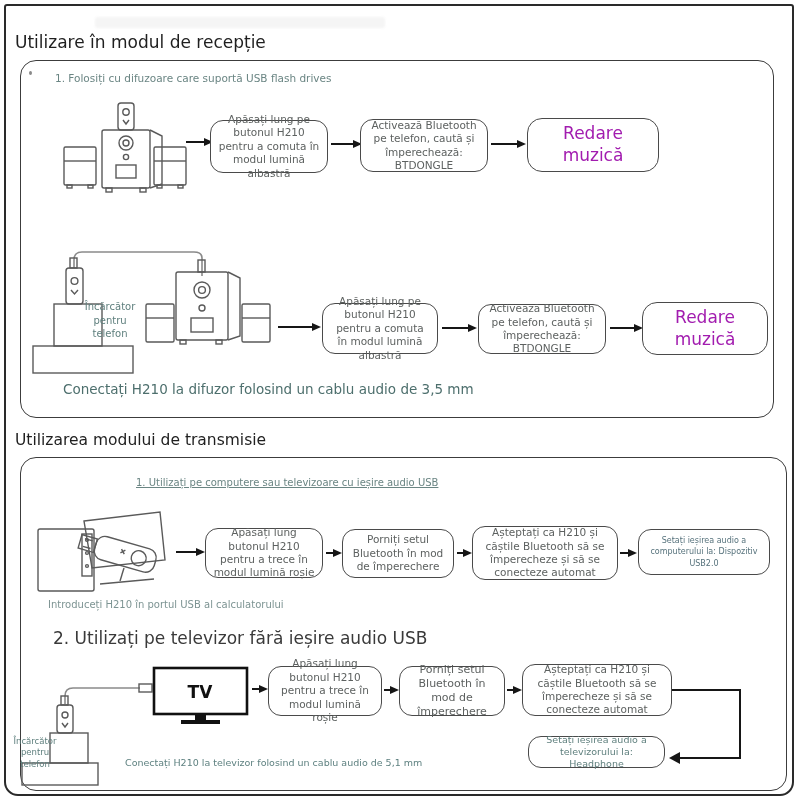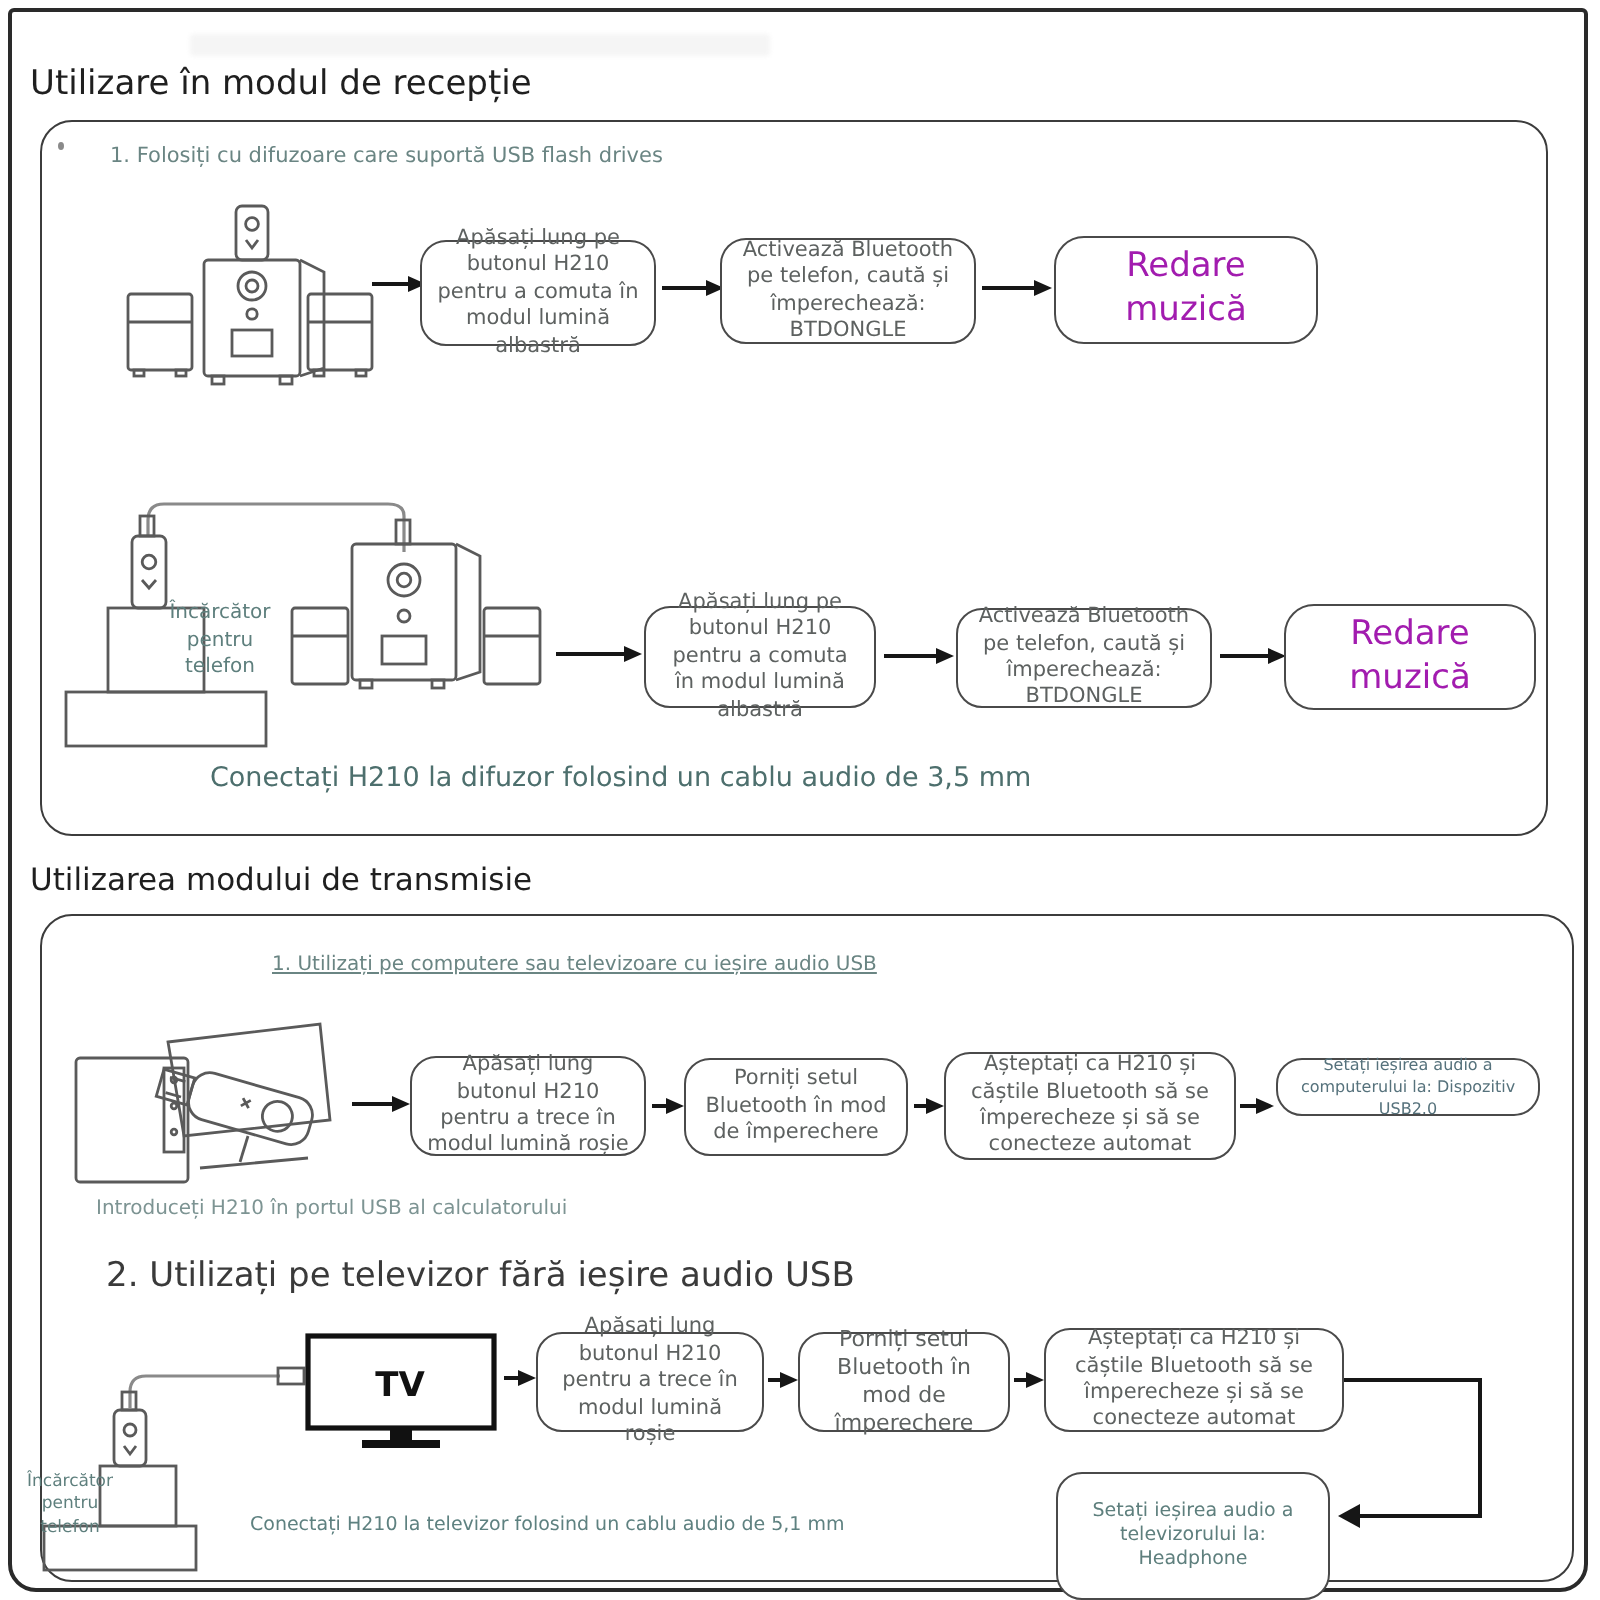--- a/index.html
+++ b/index.html
@@ -12,21 +12,21 @@
   .fbox{position:absolute;border:1.4px solid #4a4a4a;border-radius:13px;background:#fff;
         display:flex;align-items:center;justify-content:center;text-align:center;
         padding:3px 7px;box-sizing:border-box;color:#5d6160;font-size:10.5px;line-height:1.28;}
   .fbox.big{font-size:17px;color:#a21caf;border-radius:15px;}
   .fbox.tiny{font-size:8px;color:#56727c;line-height:1.4;}
   .fbox.med{font-size:9.5px;color:#5e7f7d;}
   .arrow-r{position:absolute;height:0;border-top:2px solid #161616;}
   .arrow-r::after{content:'';position:absolute;right:-3px;top:-5.5px;width:0;height:0;
         border-left:9px solid #161616;border-top:4.5px solid transparent;border-bottom:4.5px solid transparent;}
   .cap{position:absolute;color:#7d9493;}
-  .cap-dark{position:absolute;color:#4d6f6d;margin-left:42px;}
+  .cap-dark{position:absolute;color:#4d6f6d;}
   .steplbl{position:absolute;color:#6a8583;}
   .charger-label{position:absolute;color:#5e7f7d;text-align:center;line-height:1.35;}
   .ghost{position:absolute;background:#ededed;opacity:.55;filter:blur(1px);border-radius:2px;}
   .dot-art{position:absolute;width:3px;height:4px;background:#8a8a8a;border-radius:50%;}
   svg{position:absolute;overflow:visible;}
   .illus{stroke:#5a5a5a;fill:none;stroke-width:1.4;}
   .illus-light{stroke:#8a8a8a;fill:none;stroke-width:1.6;}
 </style>
 </head>
 <body>
@@ -131,21 +131,21 @@
     </g>
   </svg>
 
   <div class="arrow-r" style="left:176px;top:551px;width:26px;"></div>
   <div class="fbox" style="left:205px;top:528px;width:118px;height:50px;">Apăsați lung butonul H210 pentru a trece în modul lumină roșie</div>
   <div class="arrow-r" style="left:326px;top:552px;width:13px;"></div>
   <div class="fbox" style="left:342px;top:529px;width:112px;height:49px;">Porniți setul Bluetooth în mod de împerechere</div>
   <div class="arrow-r" style="left:457px;top:552px;width:12px;"></div>
   <div class="fbox" style="left:472px;top:526px;width:146px;height:54px;">Așteptați ca H210 și căștile Bluetooth să se împerecheze și să se conecteze automat</div>
   <div class="arrow-r" style="left:620px;top:552px;width:14px;"></div>
-  <div class="fbox tiny" style="left:638px;top:529px;width:132px;height:29px;">Setați ieșirea audio a computerului la: Dispozitiv USB2.0</div>
+  <div class="fbox tiny" style="left:638px;top:529px;width:132px;height:46px;">Setați ieșirea audio a computerului la: Dispozitiv USB2.0</div>
 
   <div class="cap" style="left:48px;top:599px;font-size:10px;">Introduceți H210 în portul USB al calculatorului</div>
 
   <div class="section-title" style="left:53px;top:628px;font-size:17px;color:#3a3a3a;">2. Utilizați pe televizor fără ieșire audio USB</div>
 
   <svg style="left:8px;top:656px;" width="150" height="134" viewBox="0 0 150 134">
     <path class="illus-light" d="M57,48 V40 Q57,32 65,32 H132"></path>
     <rect class="illus" x="131" y="28" width="13" height="8"></rect>
     <rect class="illus" x="53" y="40" width="7" height="9"></rect>
     <rect class="illus" x="49" y="49" width="16" height="28" rx="3"></rect>
@@ -168,16 +168,16 @@
   <div class="arrow-r" style="left:384px;top:689px;width:12px;"></div>
   <div class="fbox" style="left:399px;top:666px;width:106px;height:50px;font-size:11px;">Porniți setul Bluetooth în mod de împerechere</div>
   <div class="arrow-r" style="left:507px;top:689px;width:12px;"></div>
   <div class="fbox" style="left:522px;top:664px;width:150px;height:52px;">Așteptați ca H210 și căștile Bluetooth să se împerecheze și să se conecteze automat</div>
 
   <svg style="left:668px;top:682px;" width="94" height="86" viewBox="0 0 94 86">
     <polyline points="4,8 72,8 72,76 12,76" fill="none" stroke="#161616" stroke-width="2"></polyline>
     <polygon points="12,70 12,82 1,76" fill="#161616"></polygon>
   </svg>
 
-  <div class="fbox med" style="left:528px;top:736px;width:137px;height:64px;">Setați ieșirea audio a televizorului la: Headphone</div>
+  <div class="fbox med" style="left:528px;top:736px;width:137px;height:32px;">Setați ieșirea audio a televizorului la: Headphone</div>
 
   <div class="cap" style="left:125px;top:757px;font-size:9.5px;color:#5e8180;">Conectați H210 la televizor folosind un cablu audio de 5,1 mm</div>
 </div>
 
 </body></html>

